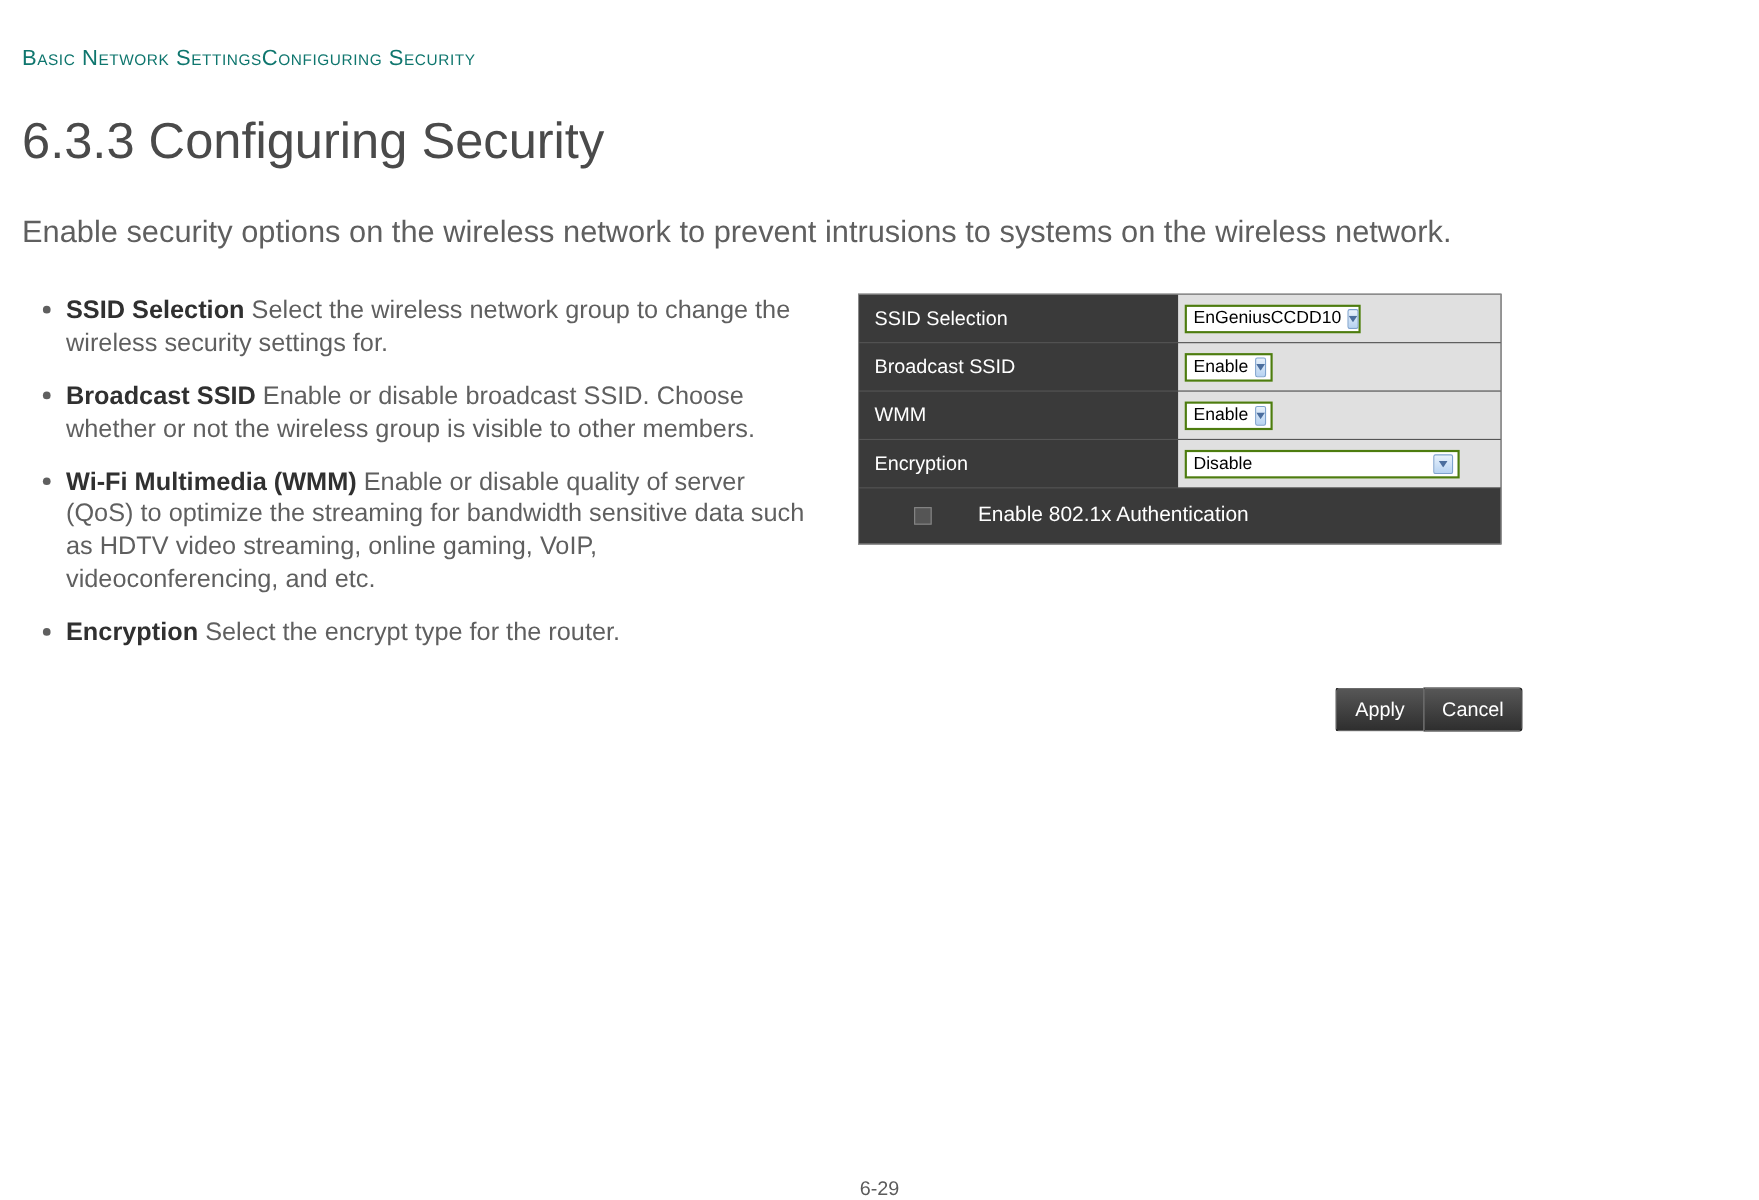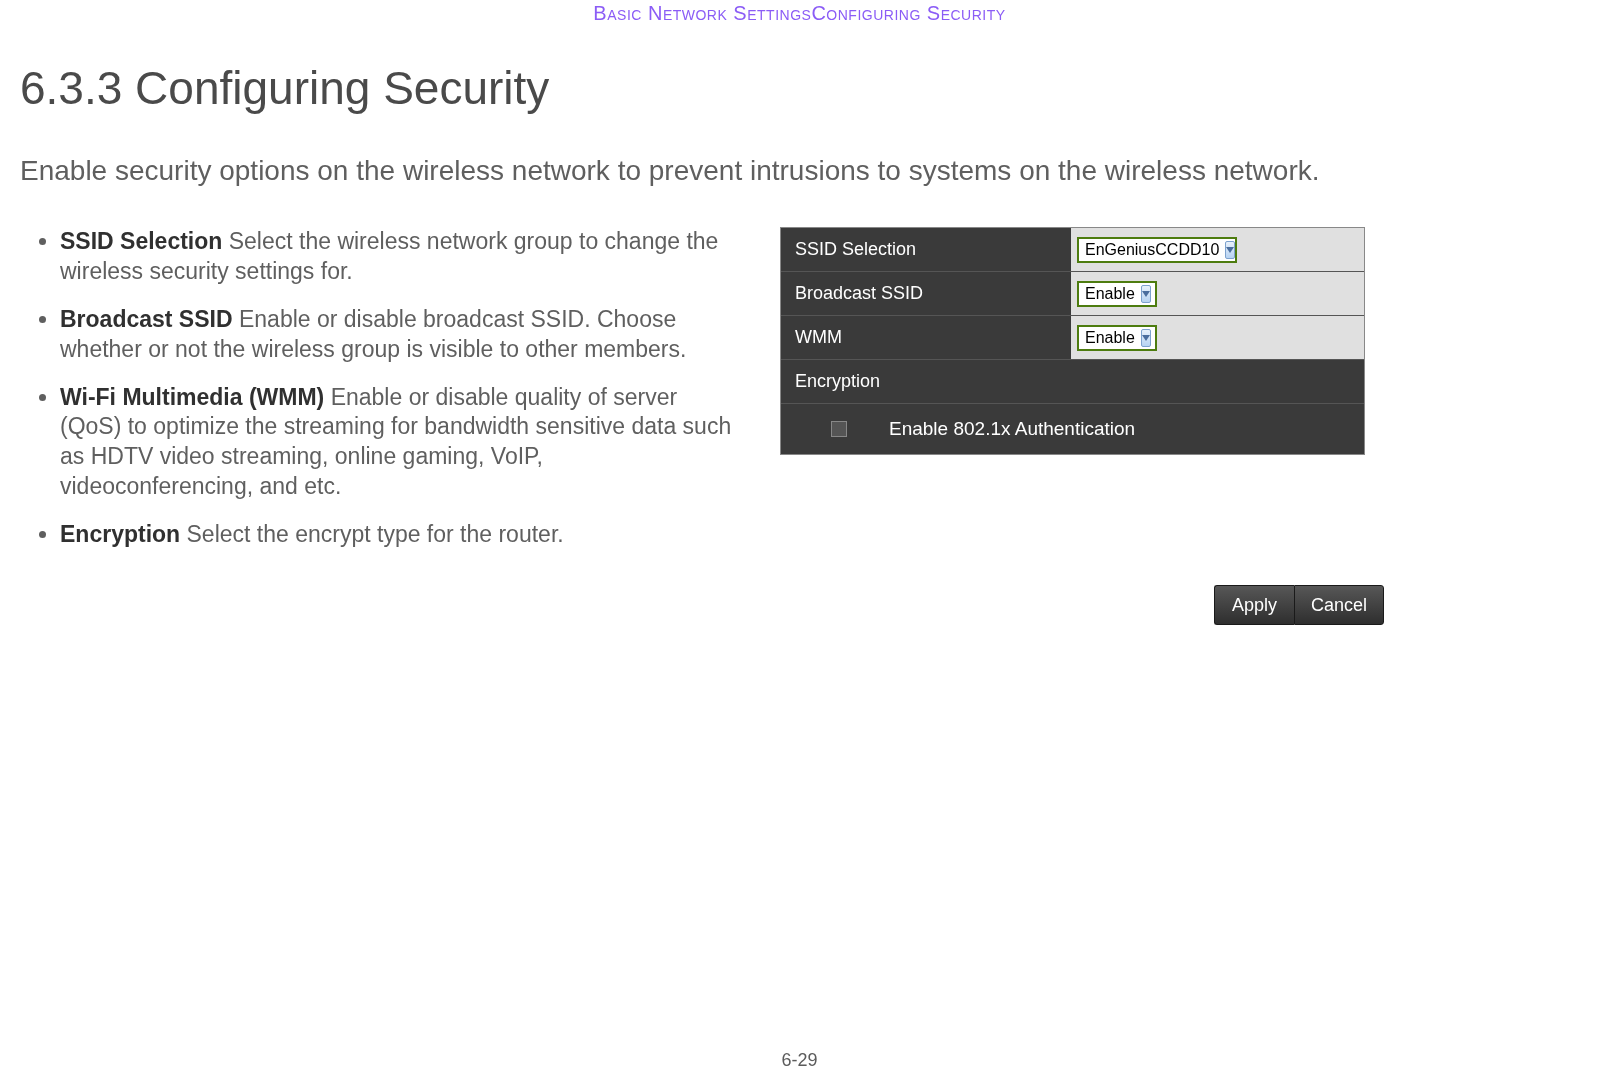--- a/index.html
+++ b/index.html
@@ -6,26 +6,27 @@
   body {
     font-family: Arial, Helvetica, sans-serif;
     width: 1599px;
     height: 1091px;
     background: #fff;
     position: relative;
     padding: 0 20px;
   }
   .top-header {
     display: flex;
-    justify-content: center;
+    justify-content: flex-start;
     font-variant: small-caps;
-    color: #8b5cf6;
+    color: #0f766e;
     font-size: 20px;
     letter-spacing: 0.5px;
     padding-top: 2px;
+    margin-top: 40px;
   }
   h1.section-title {
     font-size: 46px;
     font-weight: 400;
     color: #4a4a4a;
     margin-top: 36px;
     margin-bottom: 40px;
   }
   .intro {
     font-size: 28px;
@@ -150,21 +151,21 @@
     height: 40px;
     display: inline-flex;
     align-items: center;
     justify-content: center;
     cursor: pointer;
   }
   .btn.apply  { width: 80px;  border-right: none; border-radius: 3px 0 0 3px; }
   .btn.cancel { width: 90px;  border-radius: 0 3px 3px 0; }
   .page-num {
     position: absolute;
-    bottom: 20px;
+    bottom: 0;
     left: 0; right: 0;
     text-align: center;
     font-size: 18px;
     color: #5b5b5b;
   }
 </style>
 </head>
 <body>
 
 <div class="top-header">
@@ -234,20 +235,30 @@
                 <svg viewBox="0 0 8 6">
                   <path d="M0 0 L8 0 L4 6 Z" fill="#4b6e9e"></path>
                 </svg>
               </span>
           </span>
         </div>
       </div>
 
       <div class="config-row">
         <div class="config-label">Encryption</div>
+        <div class="config-control">
+          <span class="select-box wide">
+            <span>Disable</span>
+            <span class="dd-btn">
+                <svg viewBox="0 0 8 6">
+                  <path d="M0 0 L8 0 L4 6 Z" fill="#4b6e9e"></path>
+                </svg>
+              </span>
+          </span>
+        </div>
       </div>
 
       <div class="auth-row">
         <span class="cb"></span>
         <span>Enable 802.1x Authentication</span>
       </div>
     </div>
 
     <div class="btn-bar">
       <div class="btn apply">Apply</div>

